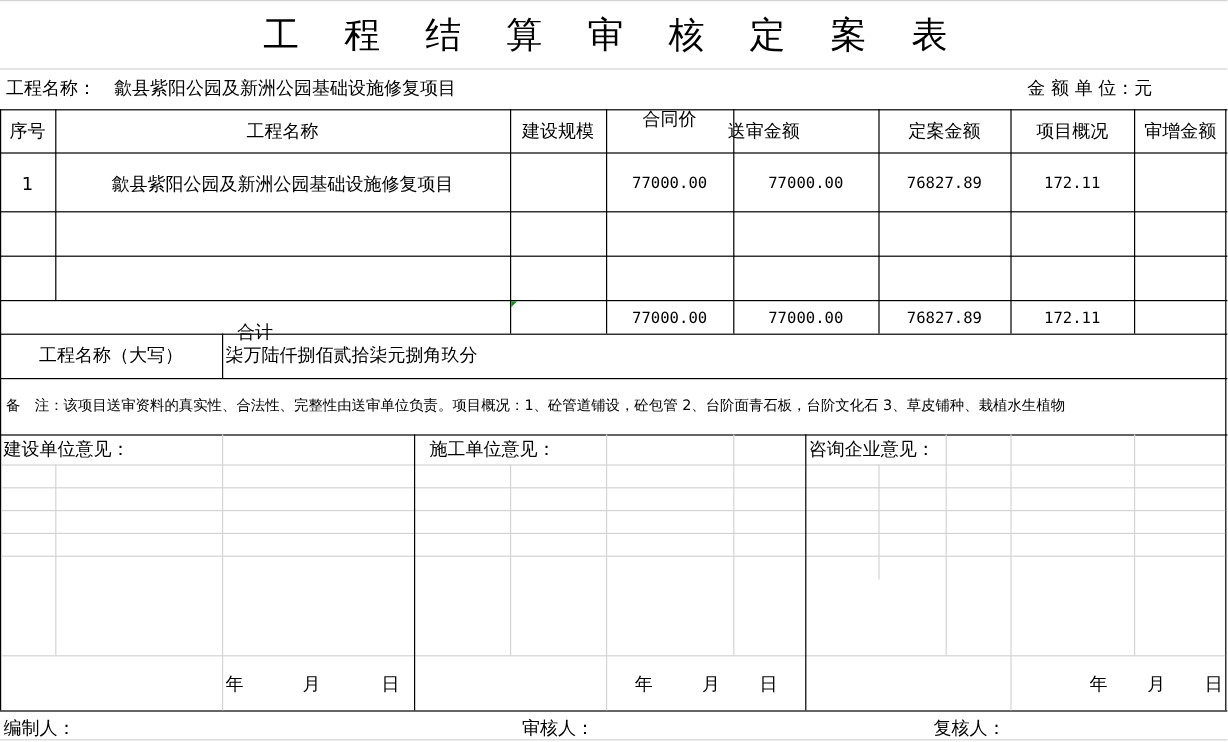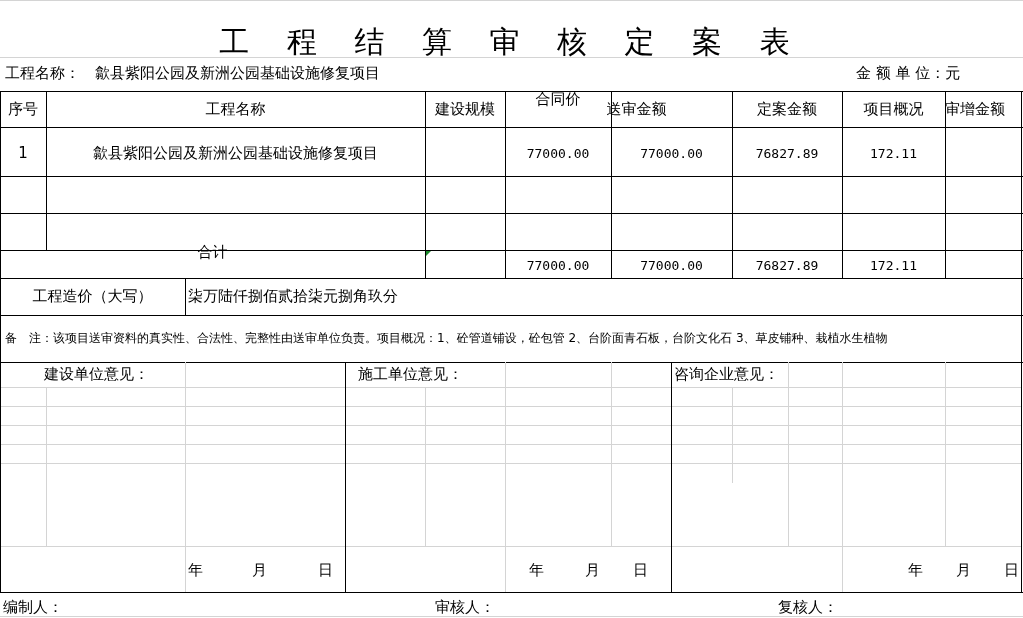--- a/index.html
+++ b/index.html
@@ -17,21 +17,21 @@
   .mono{font-family:"DejaVu Sans Mono","Liberation Mono",monospace;font-size:13px;}
   .title{font-family:"DejaVu Serif","Liberation Serif",serif;font-size:30px;letter-spacing:14px;}
   .bold{font-weight:normal;}
   .note{font-size:12px;}
   .tri{position:absolute;width:0;height:0;border-top:5px solid #1a8a2a;border-right:5px solid transparent;}
 </style>
 </head>
 <body>
 
 <div class="hl g" style="left:0;top:0;width:1023px;"></div>
-<div class="t c title" style="left:0;top:15px;width:1023px;margin-top:12px;">工 程 结 算 审 核 定 案 表</div>
+<div class="t c title" style="left:0;top:15px;width:1023px;">工 程 结 算 审 核 定 案 表</div>
 <div class="hl g" style="left:0;top:57px;width:1023px;"></div>
 
 <div class="t bold" style="left:5px;top:66px;font-size:15px;">工程名称：</div>
 <div class="t bold" style="left:95px;top:66px;font-size:15px;">歙县紫阳公园及新洲公园基础设施修复项目</div>
 <div class="t" style="left:856px;top:66px;font-size:15px;">金 额 单 位：元</div>
 
 <div class="hl k" style="left:0;top:91px;width:1023px;"></div>
 <div class="hl k" style="left:0;top:127px;width:1023px;"></div>
 <div class="hl k" style="left:0;top:176px;width:1023px;"></div>
 <div class="hl k" style="left:0;top:213px;width:1023px;"></div>
@@ -54,48 +54,48 @@
 <div class="vl kv" style="left:185px;top:278px;height:37px;"></div>
 
 <div>
   <div class="t c" style="left:0;top:102px;width:46px;">序号</div>
   <div class="t c" style="left:46px;top:102px;width:379px;">工程名称</div>
   <div class="t c" style="left:425px;top:102px;width:80px;">建设规模</div>
   <div class="t c" style="left:505px;top:92px;width:106px;">合同价</div>
   <div class="t c" style="left:576px;top:102px;width:121px;">送审金额</div>
   <div class="t c" style="left:732px;top:102px;width:110px;">定案金额</div>
   <div class="t c" style="left:842px;top:102px;width:103px;">项目概况</div>
-  <div class="t c" style="left:945px;top:102px;width:58px;">审增金额</div>
+  <div class="t c" style="left:945px;top:102px;width:77px;">审增金额</div>
 </div>
 
 <div>
   <div class="t c" style="left:0;top:146px;width:46px;">1</div>
   <div class="t c" style="left:46px;top:146px;width:379px;">歙县紫阳公园及新洲公园基础设施修复项目</div>
   <div class="t c" style="left:425px;top:146px;width:80px;"></div>
   <div class="t c mono" style="left:505px;top:147px;width:106px;">77000.00</div>
   <div class="t c mono" style="left:611px;top:147px;width:121px;">77000.00</div>
   <div class="t c mono" style="left:732px;top:147px;width:110px;">76827.89</div>
   <div class="t c mono" style="left:842px;top:147px;width:103px;">172.11</div>
   <div class="t c mono" style="left:945px;top:147px;width:77px;"></div>
 </div>
 
 <div class="abs" style="left:1px;top:177px;width:1020px;height:36px;"></div>
 <div class="abs" style="left:1px;top:214px;width:1020px;height:36px;"></div>
 
 <div>
-  <div class="t c" style="left:0;top:246px;width:425px;font-family:Liberation Mono, monospace;">合计</div>
+  <div class="t c" style="left:0;top:270px;width:425px;">合计</div>
   <div class="tri" style="left:426px;top:251px;"></div>
   <div class="t c mono" style="left:505px;top:259px;width:106px;">77000.00</div>
   <div class="t c mono" style="left:611px;top:259px;width:121px;">77000.00</div>
   <div class="t c mono" style="left:732px;top:259px;width:110px;">76827.89</div>
   <div class="t c mono" style="left:842px;top:259px;width:103px;">172.11</div>
   <div class="t c mono" style="left:945px;top:259px;width:77px;"></div>
 </div>
 
-<div class="t c" style="left:0;top:289px;width:185px;">工程造价（大写）</div>
+<div class="t c" style="left:0;top:289px;width:185px;">工程名称（大写）</div>
 <div class="t bold" style="left:188px;top:289px;font-size:15px;">柒万陆仟捌佰贰拾柒元捌角玖分</div>
 
 <div class="t note" style="left:5px;top:332px;">备　注：该项目送审资料的真实性、合法性、完整性由送审单位负责。项目概况：1、砼管道铺设，砼包管 2、台阶面青石板，台阶文化石 3、草皮铺种、栽植水生植物</div>
 
 <div class="hl g" style="left:1px;top:387px;width:1020px;"></div>
 <div class="hl g" style="left:1px;top:406px;width:1020px;"></div>
 <div class="hl g" style="left:1px;top:425px;width:1020px;"></div>
 <div class="hl g" style="left:1px;top:444px;width:1020px;"></div>
 <div class="hl g" style="left:1px;top:463px;width:1020px;"></div>
 <div class="hl g" style="left:1px;top:546px;width:1020px;"></div>
@@ -107,21 +107,21 @@
 <div class="vl gv" style="left:185px;top:362px;height:230px;"></div>
 <div class="vl gv" style="left:425px;top:387px;height:159px;"></div>
 <div class="vl gv" style="left:505px;top:362px;height:230px;"></div>
 <div class="vl gv" style="left:611px;top:362px;height:184px;"></div>
 <div class="vl gv" style="left:732px;top:387px;height:96px;"></div>
 <div class="vl gv" style="left:788px;top:362px;height:184px;"></div>
 <div class="vl gv" style="left:842px;top:362px;height:230px;"></div>
 <div class="vl gv" style="left:945px;top:362px;height:184px;"></div>
 
 <div>
-  <div class="t" style="left:3px;top:367px;margin-left:41px;">建设单位意见：</div>
+  <div class="t" style="left:3px;top:367px;">建设单位意见：</div>
   <div class="t" style="left:188px;top:563px;">年</div>
   <div class="t" style="left:252px;top:563px;">月</div>
   <div class="t" style="left:318px;top:563px;">日</div>
 </div>
 
 <div>
   <div class="t" style="left:358px;top:367px;">施工单位意见：</div>
   <div class="t" style="left:529px;top:563px;">年</div>
   <div class="t" style="left:585px;top:563px;">月</div>
   <div class="t" style="left:633px;top:563px;">日</div>

